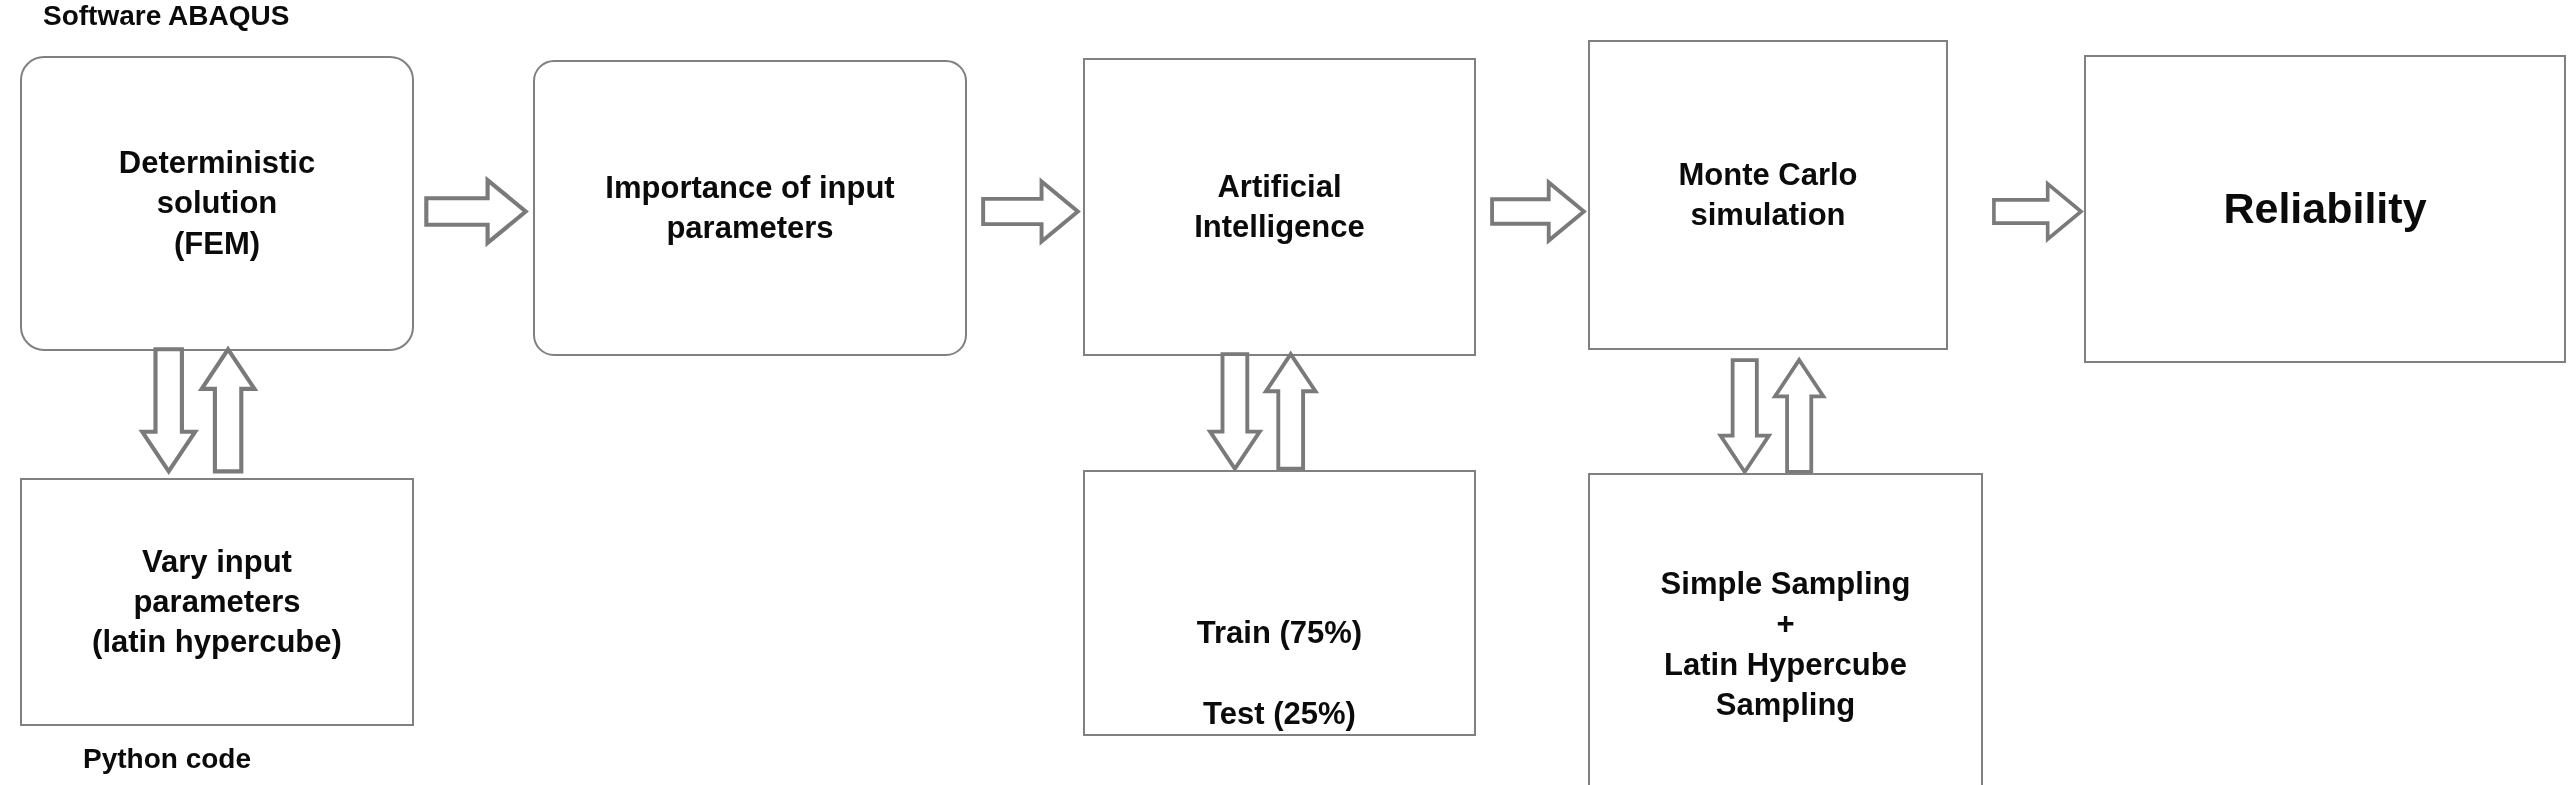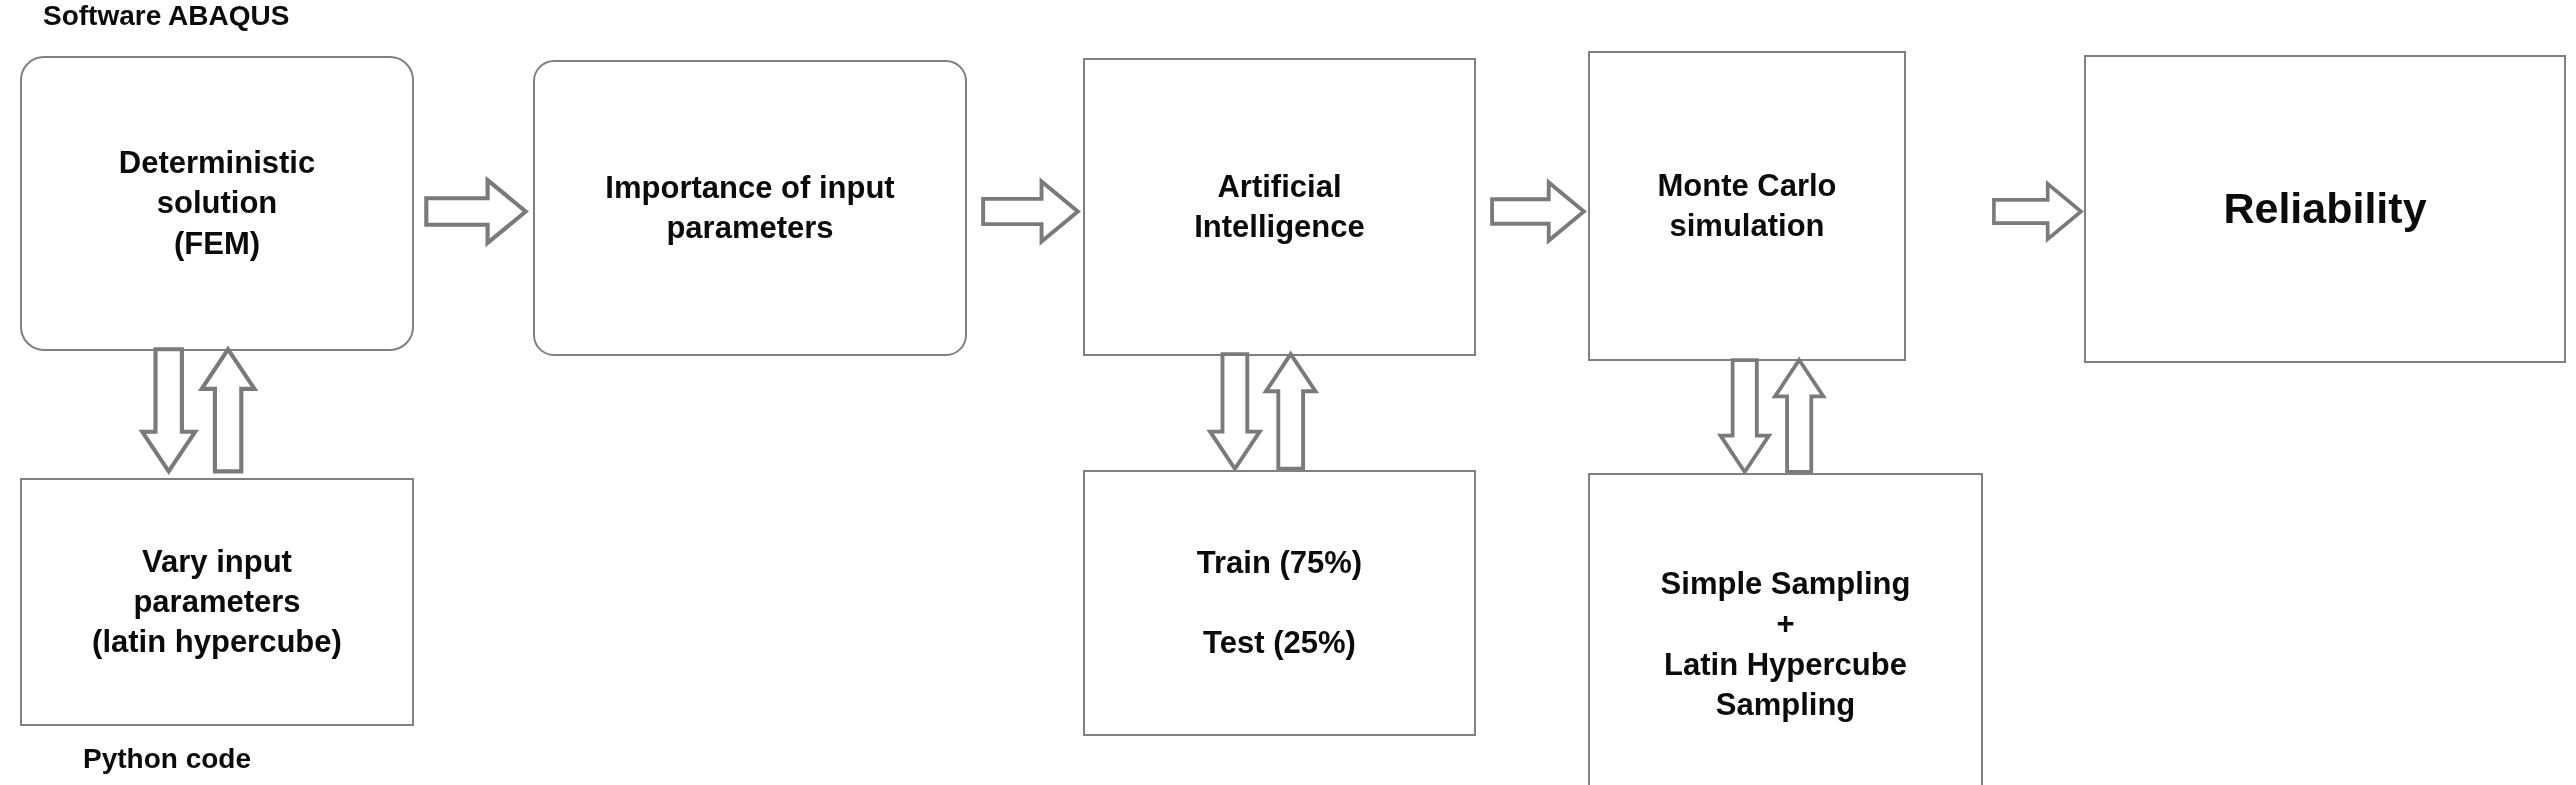--- a/index.html
+++ b/index.html
@@ -38,21 +38,21 @@
   <div class="box" style="left:533px;top:60px;width:434px;height:296px;border-radius:21px;">
     <div class="txt">Importance of input
 parameters</div>
   </div>
 
   <div class="box" style="left:1083px;top:58px;width:393px;height:298px;">
     <div class="txt">Artificial
 Intelligence</div>
   </div>
 
-  <div class="box" style="left:1588px;top:51px;width:318px;height:310px;">
+  <div class="box" style="left:1588px;top:40px;width:360px;height:310px;">
     <div class="txt">Monte Carlo
 simulation</div>
   </div>
 
   <div class="box big" style="left:2084px;top:55px;width:482px;height:308px;">
     <div class="txt">Reliability</div>
   </div>
 
   <div class="harrow" style="left:423px;top:175px;">
     <svg width="106" height="73" viewBox="0 0 128 88">
@@ -98,21 +98,21 @@
       <polygon class="ar" points="108,4 140,52 124,52 124,152 92,152 92,52 76,52"></polygon>
     </svg>
   </div>
 
   <div class="box" style="left:20px;top:478px;width:394px;height:248px;">
     <div class="txt">Vary input
 parameters
 (latin hypercube)</div>
   </div>
 
-  <div class="box" style="left:1083px;top:470px;width:393px;height:266px;">
+  <div class="box" style="left:1083px;top:470px;width:393px;height:266px;align-items:flex-end;">
     <div class="txt">Train (75%)
 
 Test  (25%)</div>
   </div>
 
   <div class="box" style="left:1588px;top:473px;width:395px;height:343px;">
     <div class="txt">Simple Sampling
 +
 Latin Hypercube
 Sampling</div>

